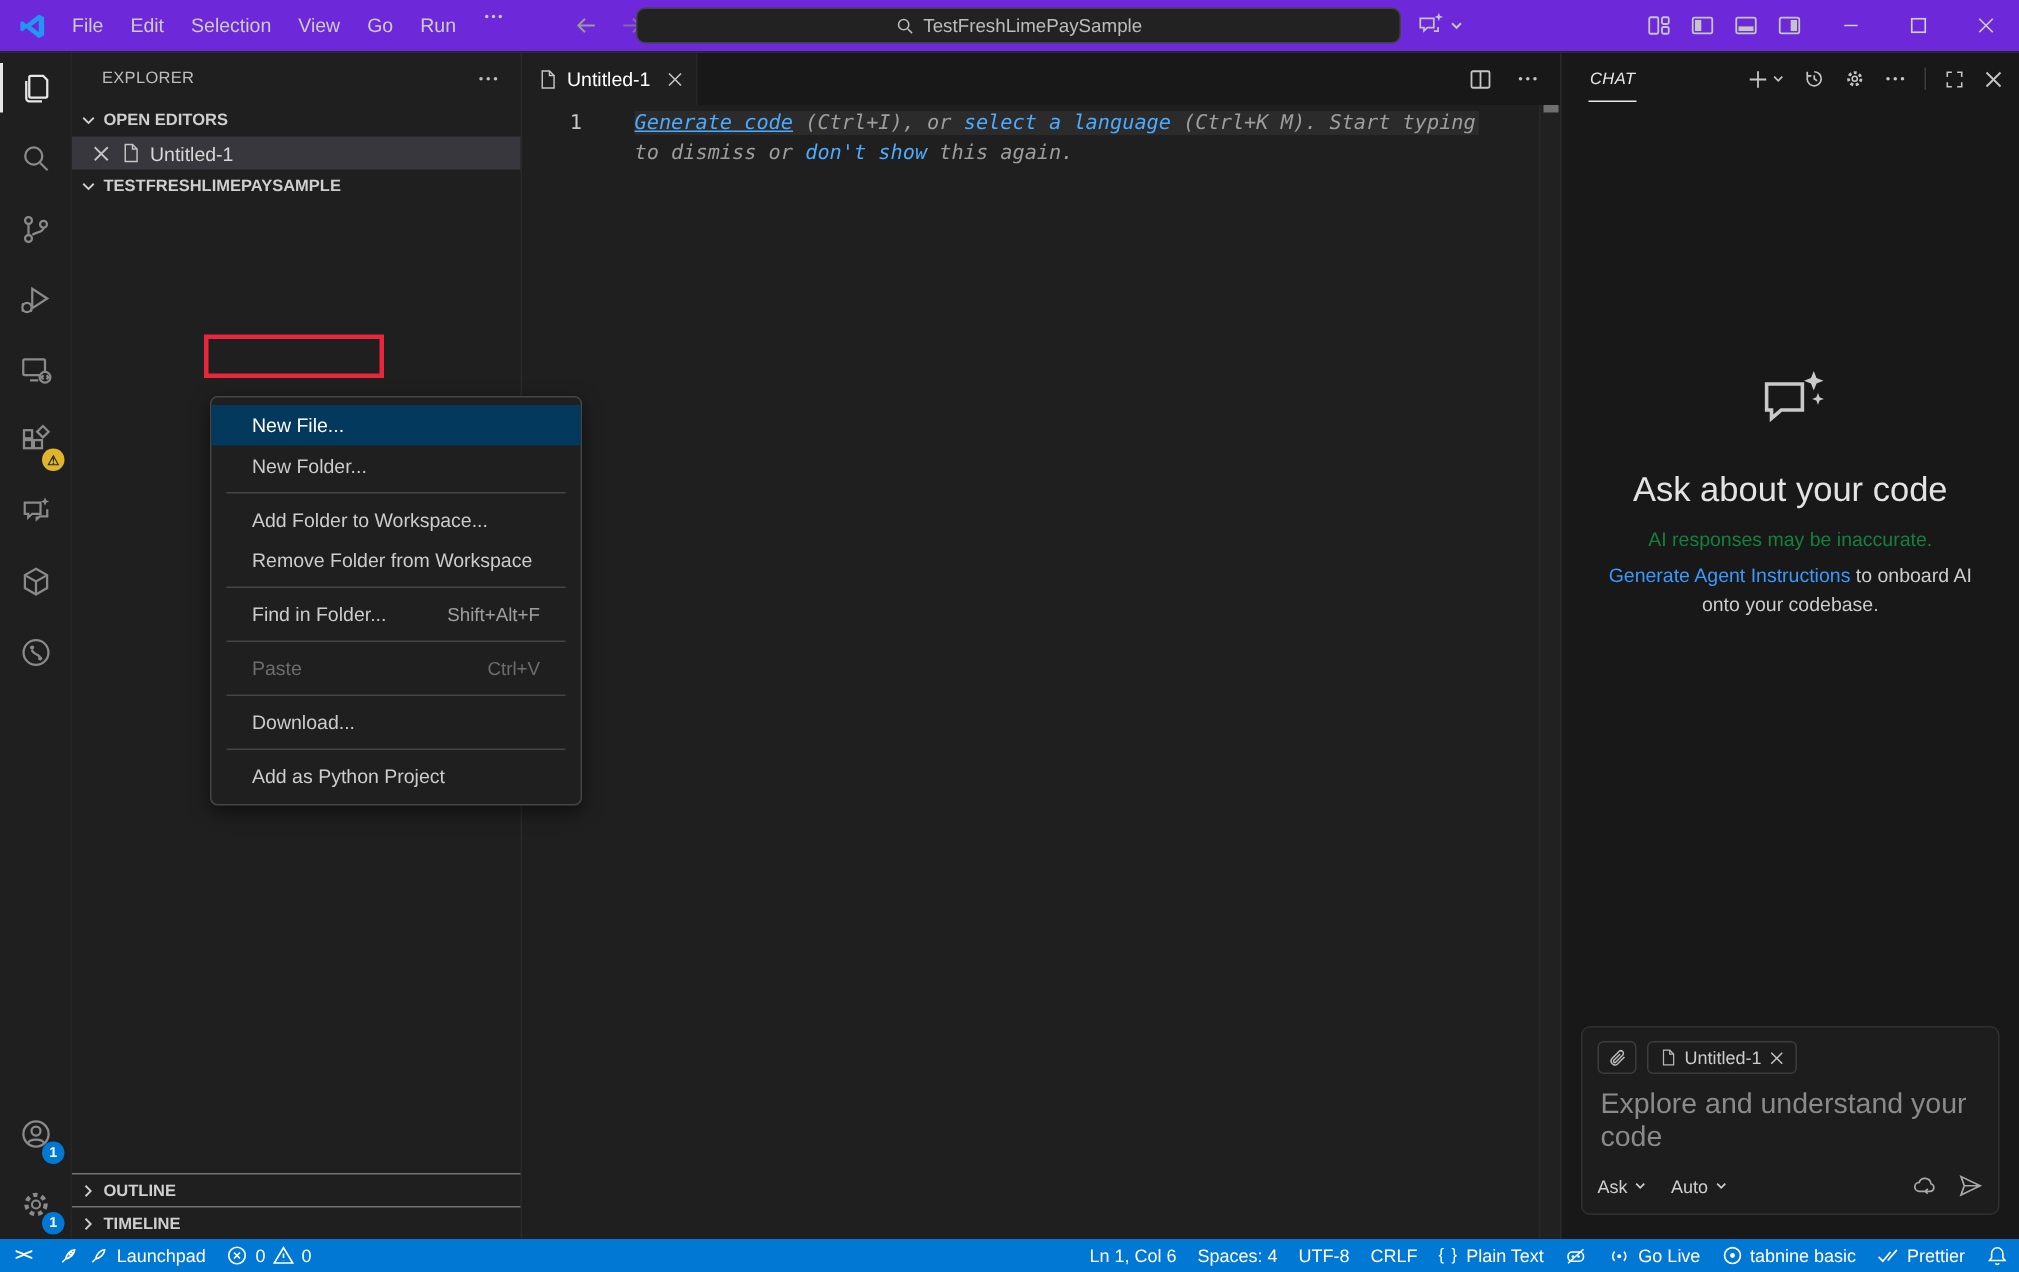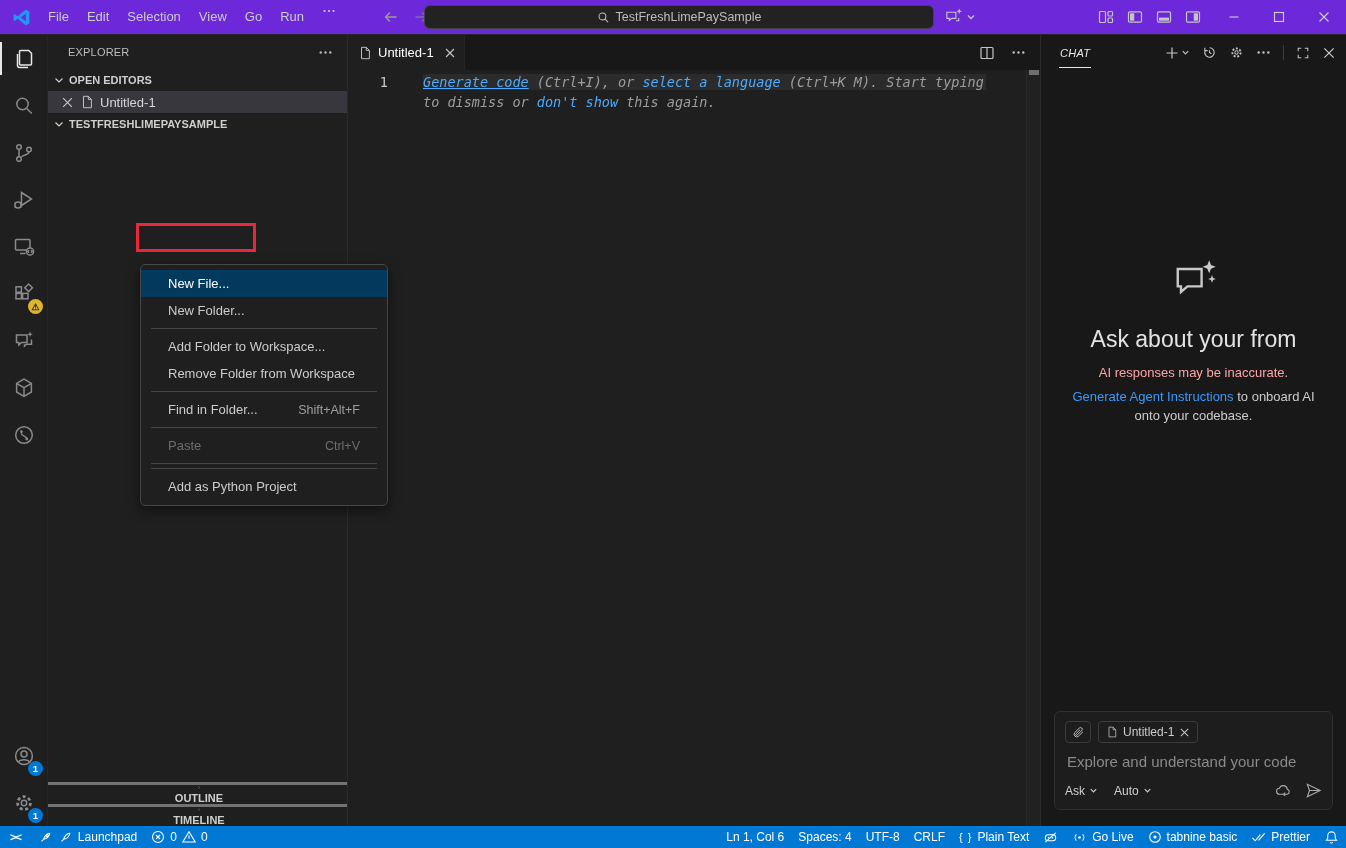--- a/index.html
+++ b/index.html
@@ -36,21 +36,21 @@
   .ab-badge{position:absolute;right:4px;bottom:3px;min-width:15px;height:15px;border-radius:50%;background:#0078d4;color:#fff;font-size:9.5px;display:flex;align-items:center;justify-content:center;font-weight:700;}
   .ab-badge.warn{background:#dfb52c;color:#262626;font-size:9px;}
   .ab-spacer{flex:1;}
 
   
   .sidebar{width:300px;background:#1f1f1f;display:flex;flex-direction:column;border-right:1px solid #2a2a2a;}
   .sb-header{height:34px;display:flex;align-items:center;padding:0 14px 0 20px;font-size:11px;color:#bdbdbd;letter-spacing:.2px;flex:none;}
   .sb-header .grow{flex:1;}
   .sb-section{height:22px;display:flex;align-items:center;gap:2px;font-size:11px;font-weight:700;color:#cfcfcf;padding-left:3px;flex:none;}
   .sb-file-row{height:22px;display:flex;align-items:center;gap:6px;background:#37373d;padding-left:13px;font-size:13px;color:#d7d7d7;flex:none;}
-  .sb-bottom{border-top:3px solid #737373;flex-direction:column;}
+  .sb-bottom{border-top:1px solid #737373;}
   .chev{color:inherit;}
 
   
   .editorgroup{width:692px;display:flex;flex-direction:column;background:#1f1f1f;}
   .tabbar{height:35px;background:#181818;display:flex;align-items:stretch;flex:none;}
   .tab{width:117px;background:#1f1f1f;display:flex;align-items:center;gap:6px;padding:0 8px 0 10px;font-size:13px;color:#ffffff;border-right:1px solid #252526;}
   .tab .tclose{margin-left:auto;color:#c5c5c5;}
   .tab-actions{margin-left:auto;display:flex;align-items:center;gap:16px;padding-right:14px;color:#c5c5c5;}
   .editor-body{flex:1;position:relative;font-family:"DejaVu Sans Mono","Liberation Mono",monospace;font-size:13.5px;line-height:19.5px;padding-top:3px;}
   .code-row{display:flex;}
@@ -64,28 +64,28 @@
 
   
   .chat{width:306px;background:#181818;display:flex;flex-direction:column;border-left:1px solid #2a2a2a;}
   .chat-header{height:35px;display:flex;align-items:center;padding:0 10px 0 18px;flex:none;font-style:italic;}
   .chat-tab{font-size:11px;color:#e7e7e7;padding:10px 1px 8px;border-bottom:1px solid #e7e7e7;letter-spacing:.3px;}
   .chat-actions{margin-left:auto;display:flex;align-items:center;gap:12px;color:#c5c5c5;}
   .vdiv{width:1px;height:15px;background:#3c3c3c;}
   .chat-empty{flex:1;display:flex;flex-direction:column;align-items:center;justify-content:center;text-align:center;padding:0 22px 90px;color:#c7c7c7;}
   .chat-empty-icon{margin-bottom:18px;color:#c9c9c9;}
   .chat-title{font-size:23px;font-weight:400;color:#e3e3e3;margin-bottom:12px;}
-  .chat-caption{font-size:13px;color:#fca5a5;margin-bottom:7px;}
+  .chat-caption{font-size:13px;color:#15803d;margin-bottom:7px;}
   .chat-linkline{font-size:13px;color:#cccccc;line-height:19px;}
   .chat-linkline .lnk{color:var(--chat-link);}
   .chat-input{margin:10px 13px 16px;background:#1d1d1d;border:1px solid #303030;border-radius:6px;padding:9px 10px 10px;flex:none;}
   .chip-row{display:flex;align-items:center;gap:7px;margin-bottom:10px;}
   .pc-btn{width:26px;height:22px;border:1px solid #3c3c3c;border-radius:4px;display:flex;align-items:center;justify-content:center;color:#bdbdbd;}
   .chip{height:22px;border:1px solid #3c3c3c;border-radius:4px;display:flex;align-items:center;gap:5px;padding:0 7px;font-size:12px;color:#cccccc;}
-  .chat-placeholder{font-size:15px;color:#8a8a8a;margin:0 2px 12px;}
+  .chat-placeholder{font-size:19px;color:#8a8a8a;margin:0 2px 12px;}
   .chat-controls{display:flex;align-items:center;font-size:12px;color:#cfcfcf;}
   .ctrl{display:flex;align-items:center;gap:4px;margin-right:16px;}
   .send-group{margin-left:auto;display:flex;align-items:center;gap:13px;color:#a9a9a9;}
 
   
   .statusbar{height:22px;background:var(--statusbar);display:flex;align-items:center;color:#ffffff;font-size:12px;}
   .st-item{display:flex;align-items:center;gap:5px;padding:0 7px;height:100%;}
   .st-item.first{padding:0 10px;}
   .st-right{margin-left:auto;display:flex;align-items:center;height:100%;}
   .braces{font-size:11px;letter-spacing:1px;}
@@ -430,21 +430,21 @@
           </span>
       </span>
     </div>
     <div class="chat-empty">
       <span class="chat-empty-icon">
         <svg width="52" height="52" viewBox="0 0 24 24" fill="none" stroke="currentColor" stroke-width="1.1">
             <path d="M4.5 6h11v8h-6.5L6 16.6V14H4.5z"></path>
             <path fill="currentColor" stroke="none" d="m19 2 .85 2.15L22 5l-2.15.85L19 8l-.85-2.15L16 5l2.15-.85zM20.3 8.8l.5 1.3 1.3.5-1.3.5-.5 1.3-.5-1.3-1.3-.5 1.3-.5z"></path>
           </svg>
       </span>
-      <div class="chat-title">Ask about your from</div>
+      <div class="chat-title">Ask about your code</div>
       <div class="chat-caption">AI responses may be inaccurate.</div>
       <div class="chat-linkline"><span class="lnk">Generate Agent Instructions</span><span> to onboard AI onto your codebase.</span></div>
     </div>
     <div class="chat-input">
       <div class="chip-row">
         <span class="pc-btn">
             <svg width="13" height="13" viewBox="0 0 16 16" fill="none" stroke="currentColor" stroke-width="1.2">
               <path d="m13.5 7-5.7 5.7a3.2 3.2 0 0 1-4.5-4.5L9 2.5a2.1 2.1 0 0 1 3 3L6.3 11.2a1 1 0 0 1-1.5-1.5L10 4.5"></path>
             </svg>
           </span>
@@ -599,19 +599,22 @@
   <div class="ctx-item">
       <span>Find in Folder...</span>
       <span class="shortcut">Shift+Alt+F</span>
     </div>
   <div class="ctx-sep"></div>
   <div class="ctx-item disabled">
       <span>Paste</span>
       <span class="shortcut">Ctrl+V</span>
     </div>
   <div class="ctx-sep"></div>
+  <div class="ctx-item">
+      <span>Download...</span>
+    </div>
   <div class="ctx-sep"></div>
   <div class="ctx-item">
       <span>Add as Python Project</span>
     </div>
 </div>
 
 <div class="annotation"></div>
 
 </body></html>

